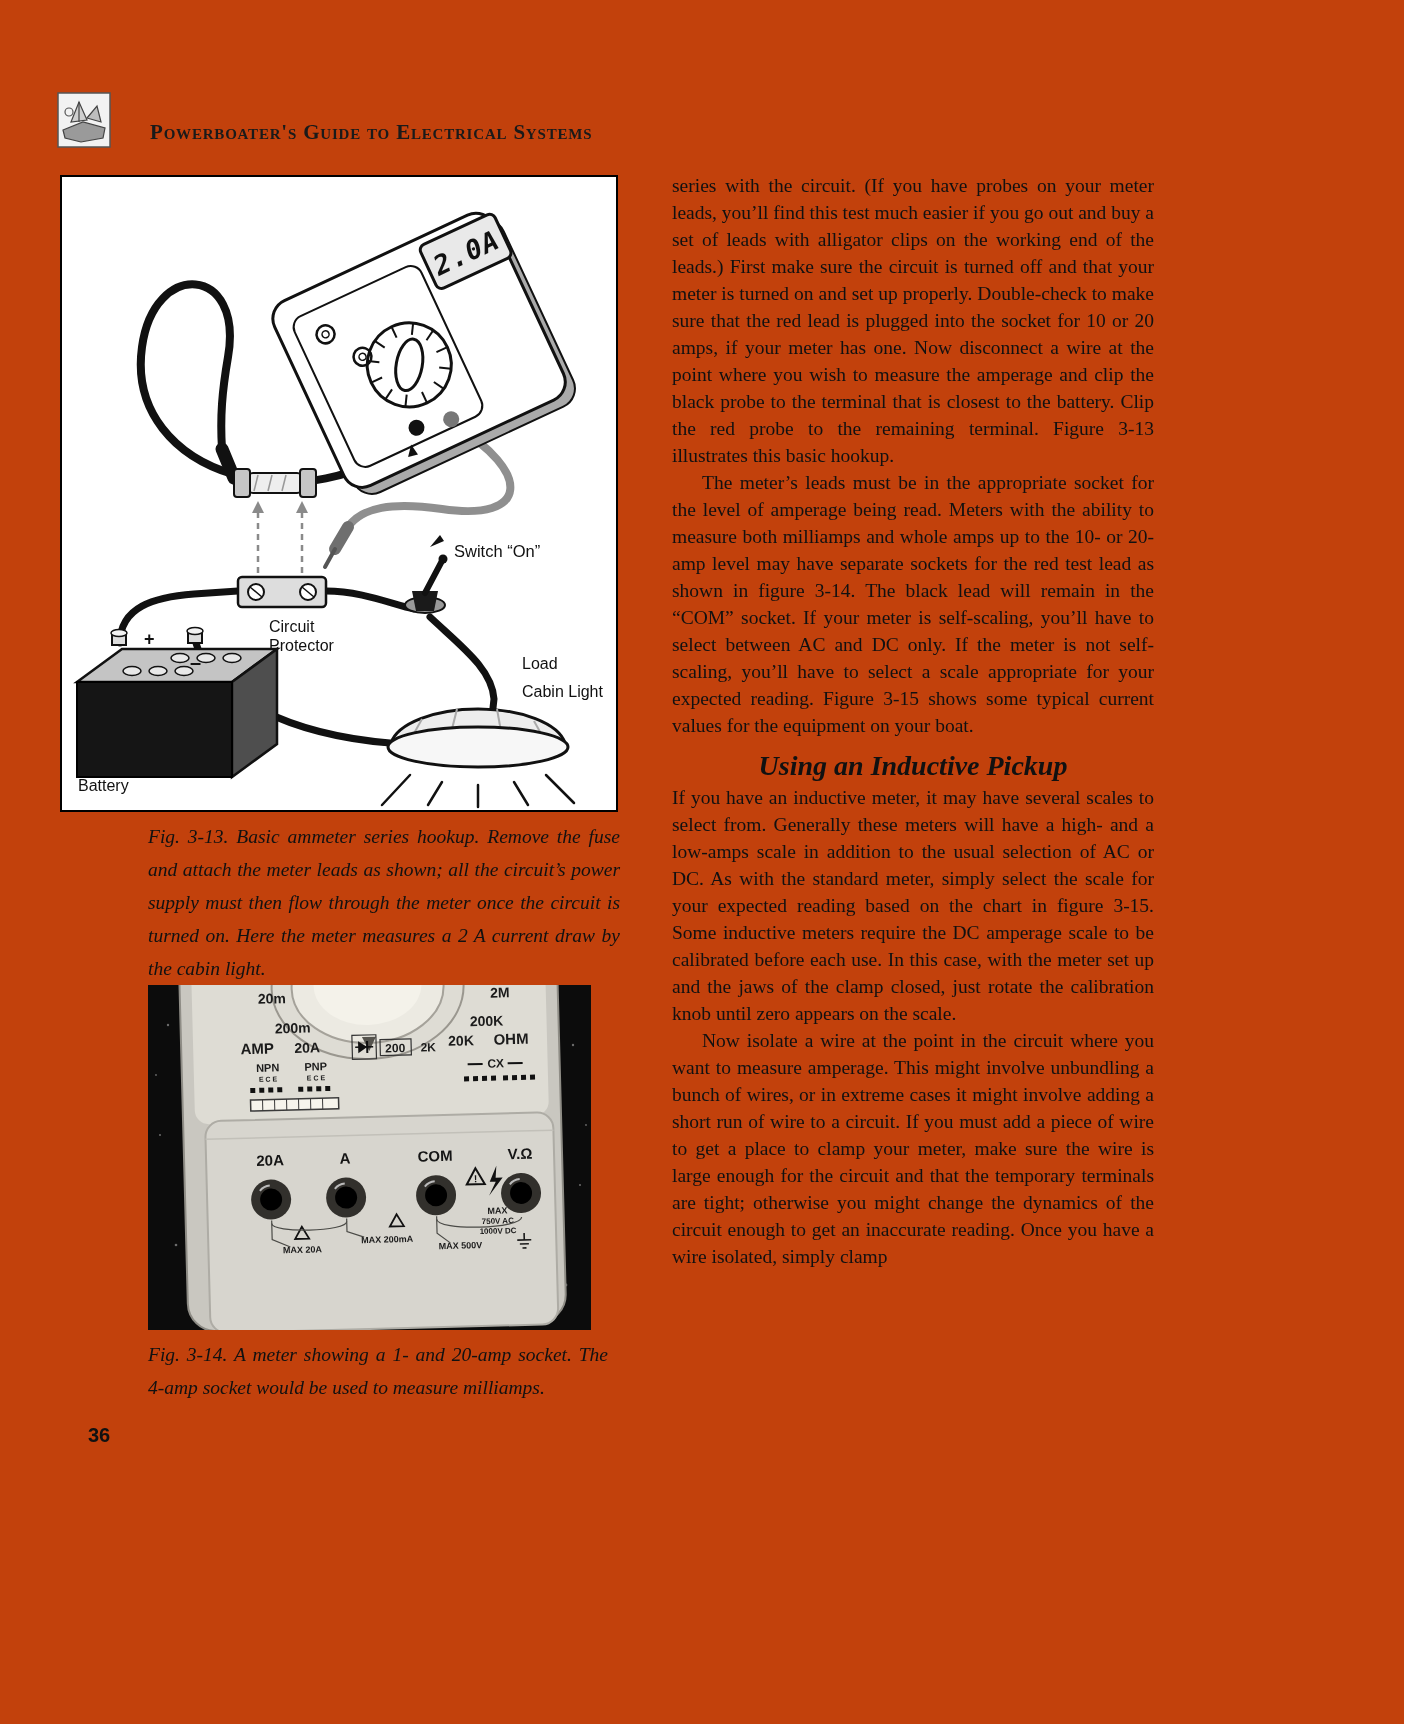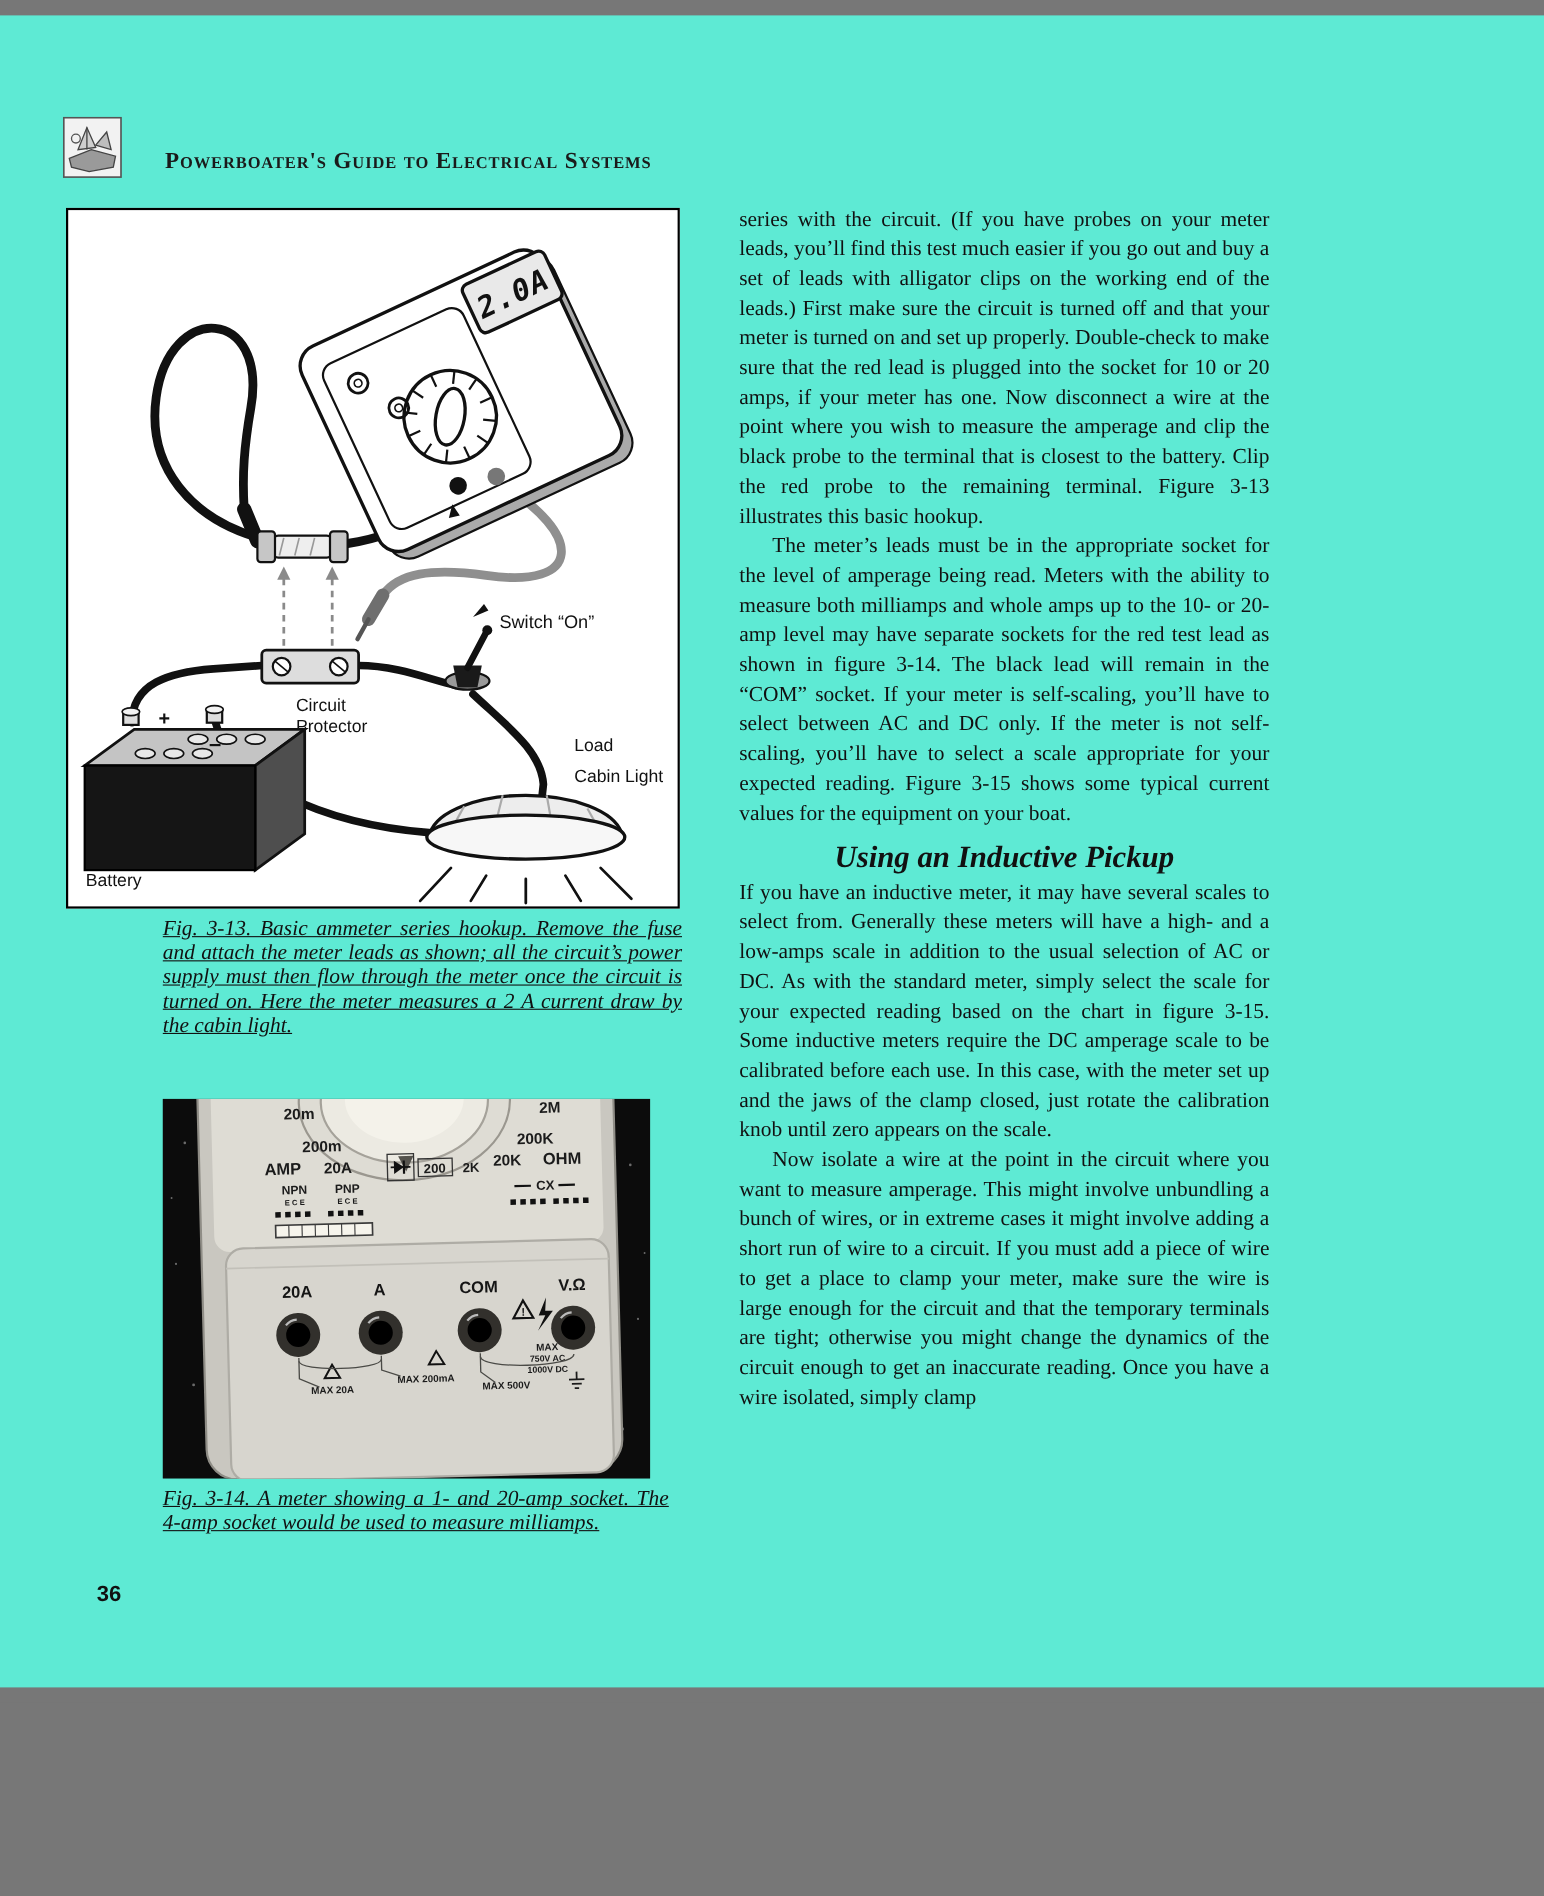--- a/index.html
+++ b/index.html
@@ -1,18 +1,18 @@
 <!DOCTYPE html>
 <html><head>
 <meta charset="utf-8">
 <style>
   html,body { margin:0; padding:0; background:#777; }
   .page {
-    position:relative; width:1404px; height:1520px; margin:14px auto;
-    background:#5eead4; color:#111;
+    position:relative; width:1404px; height:1724px; margin:0 auto;
+    background:#c2410c; color:#111;
     font-family:"Liberation Serif", serif;
     overflow:hidden;
   }
   .abs { position:absolute; }
 
   
   .header-title {
     left:150px; top:120px; width:700px;
     font-variant:small-caps; font-weight:600; font-size:21px;
     letter-spacing:0.8px; color:#1a1a1a;
@@ -20,22 +20,22 @@
   .chapter-logo { left:57px; top:92px; width:54px; height:56px; }
 
   
   .fig13-box {
     left:60px; top:175px; width:558px; height:637px;
     border:2px solid #000; background:#fff; box-sizing:border-box;
   }
   .fig13-box svg { display:block; width:100%; height:100%; }
 
   .caption {
-    font-style:italic; font-size:19.5px; line-height:22px;
-    text-align:justify; color:#111;text-decoration:underline;
+    font-style:italic; font-size:19.5px; line-height:33px;
+    text-align:justify; color:#111;
   }
   .caption-fig13 { left:148px; top:820px; width:472px; }
   .caption-fig14 { left:148px; top:1338px; width:460px; }
 
   
   .fig14-photo { left:148px; top:985px; width:443px; height:345px; background:#0b0b0b; }
   .fig14-photo svg { display:block; width:100%; height:100%; }
 
   
   .article {

